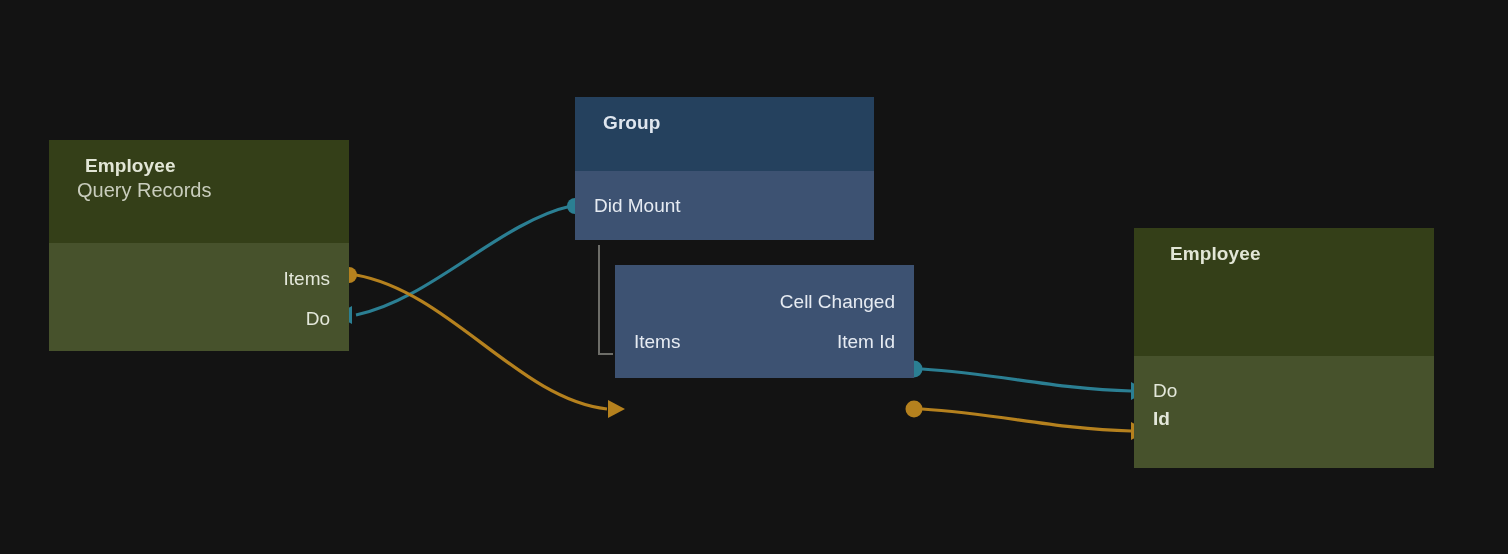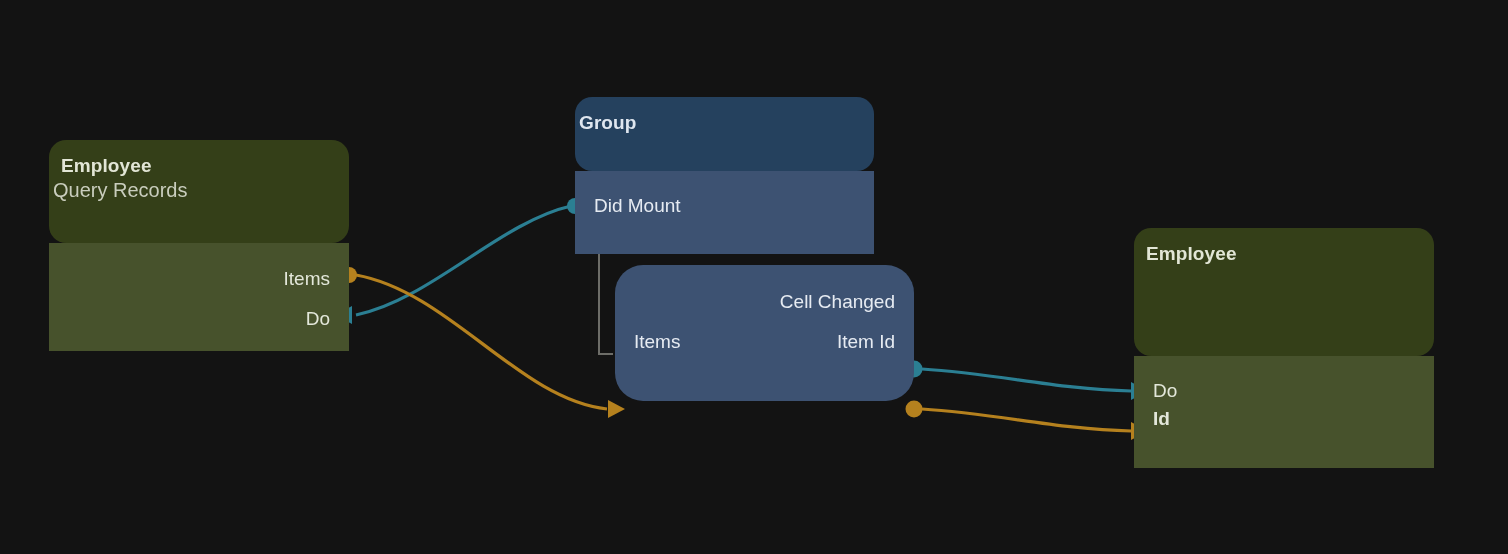--- a/index.html
+++ b/index.html
@@ -15,22 +15,21 @@
     overflow: hidden;
     font-family: "Liberation Sans", sans-serif;
     -webkit-font-smoothing: antialiased;
   }
   .node {
     position: absolute;
     box-sizing: border-box;
   }
   .node-header {
     box-sizing: border-box;
-    padding: 14px 18px 14px 4px;
-    border-radius: 17px;
+    padding: 14px 18px 14px 28px;
   }
   .node-body {
     box-sizing: border-box;
     position: relative;
   }
   .node-title {
     font-size: 19px;
     font-weight: bold;
     letter-spacing: 0.1px;
     line-height: 24px;
@@ -120,29 +119,29 @@
       <div class="port-row right port-label" style="top:65px;">
         <span>Do</span>
       </div>
     </div>
   </div>
 
   <div class="node blue" style="left:575px; top:97px; width:299px; height:143px;">
     <div class="node-header" style="height:74px;">
       <div class="node-title">Group</div>
     </div>
-    <div class="node-body" style="height:83px;">
+    <div class="node-body" style="height:69px;">
       <div class="port-row left port-label" style="top:24px;">
         <span>Did Mount</span>
       </div>
     </div>
   </div>
 
   <div class="node blue" style="left:615px; top:265px; width:299px; height:180px;">
-    <div class="node-body" style="height:136px;border-radius:28px;">
+    <div class="node-body" style="height:113px;">
       <div class="port-row right port-label" style="top:26px;">
         <span>Cell Changed</span>
       </div>
       <div class="port-row right port-label" style="top:66px;">
         <span>Item Id</span>
       </div>
       <div class="port-row left port-label" style="top:66px;">
         <span>Items</span>
       </div>
     </div>

